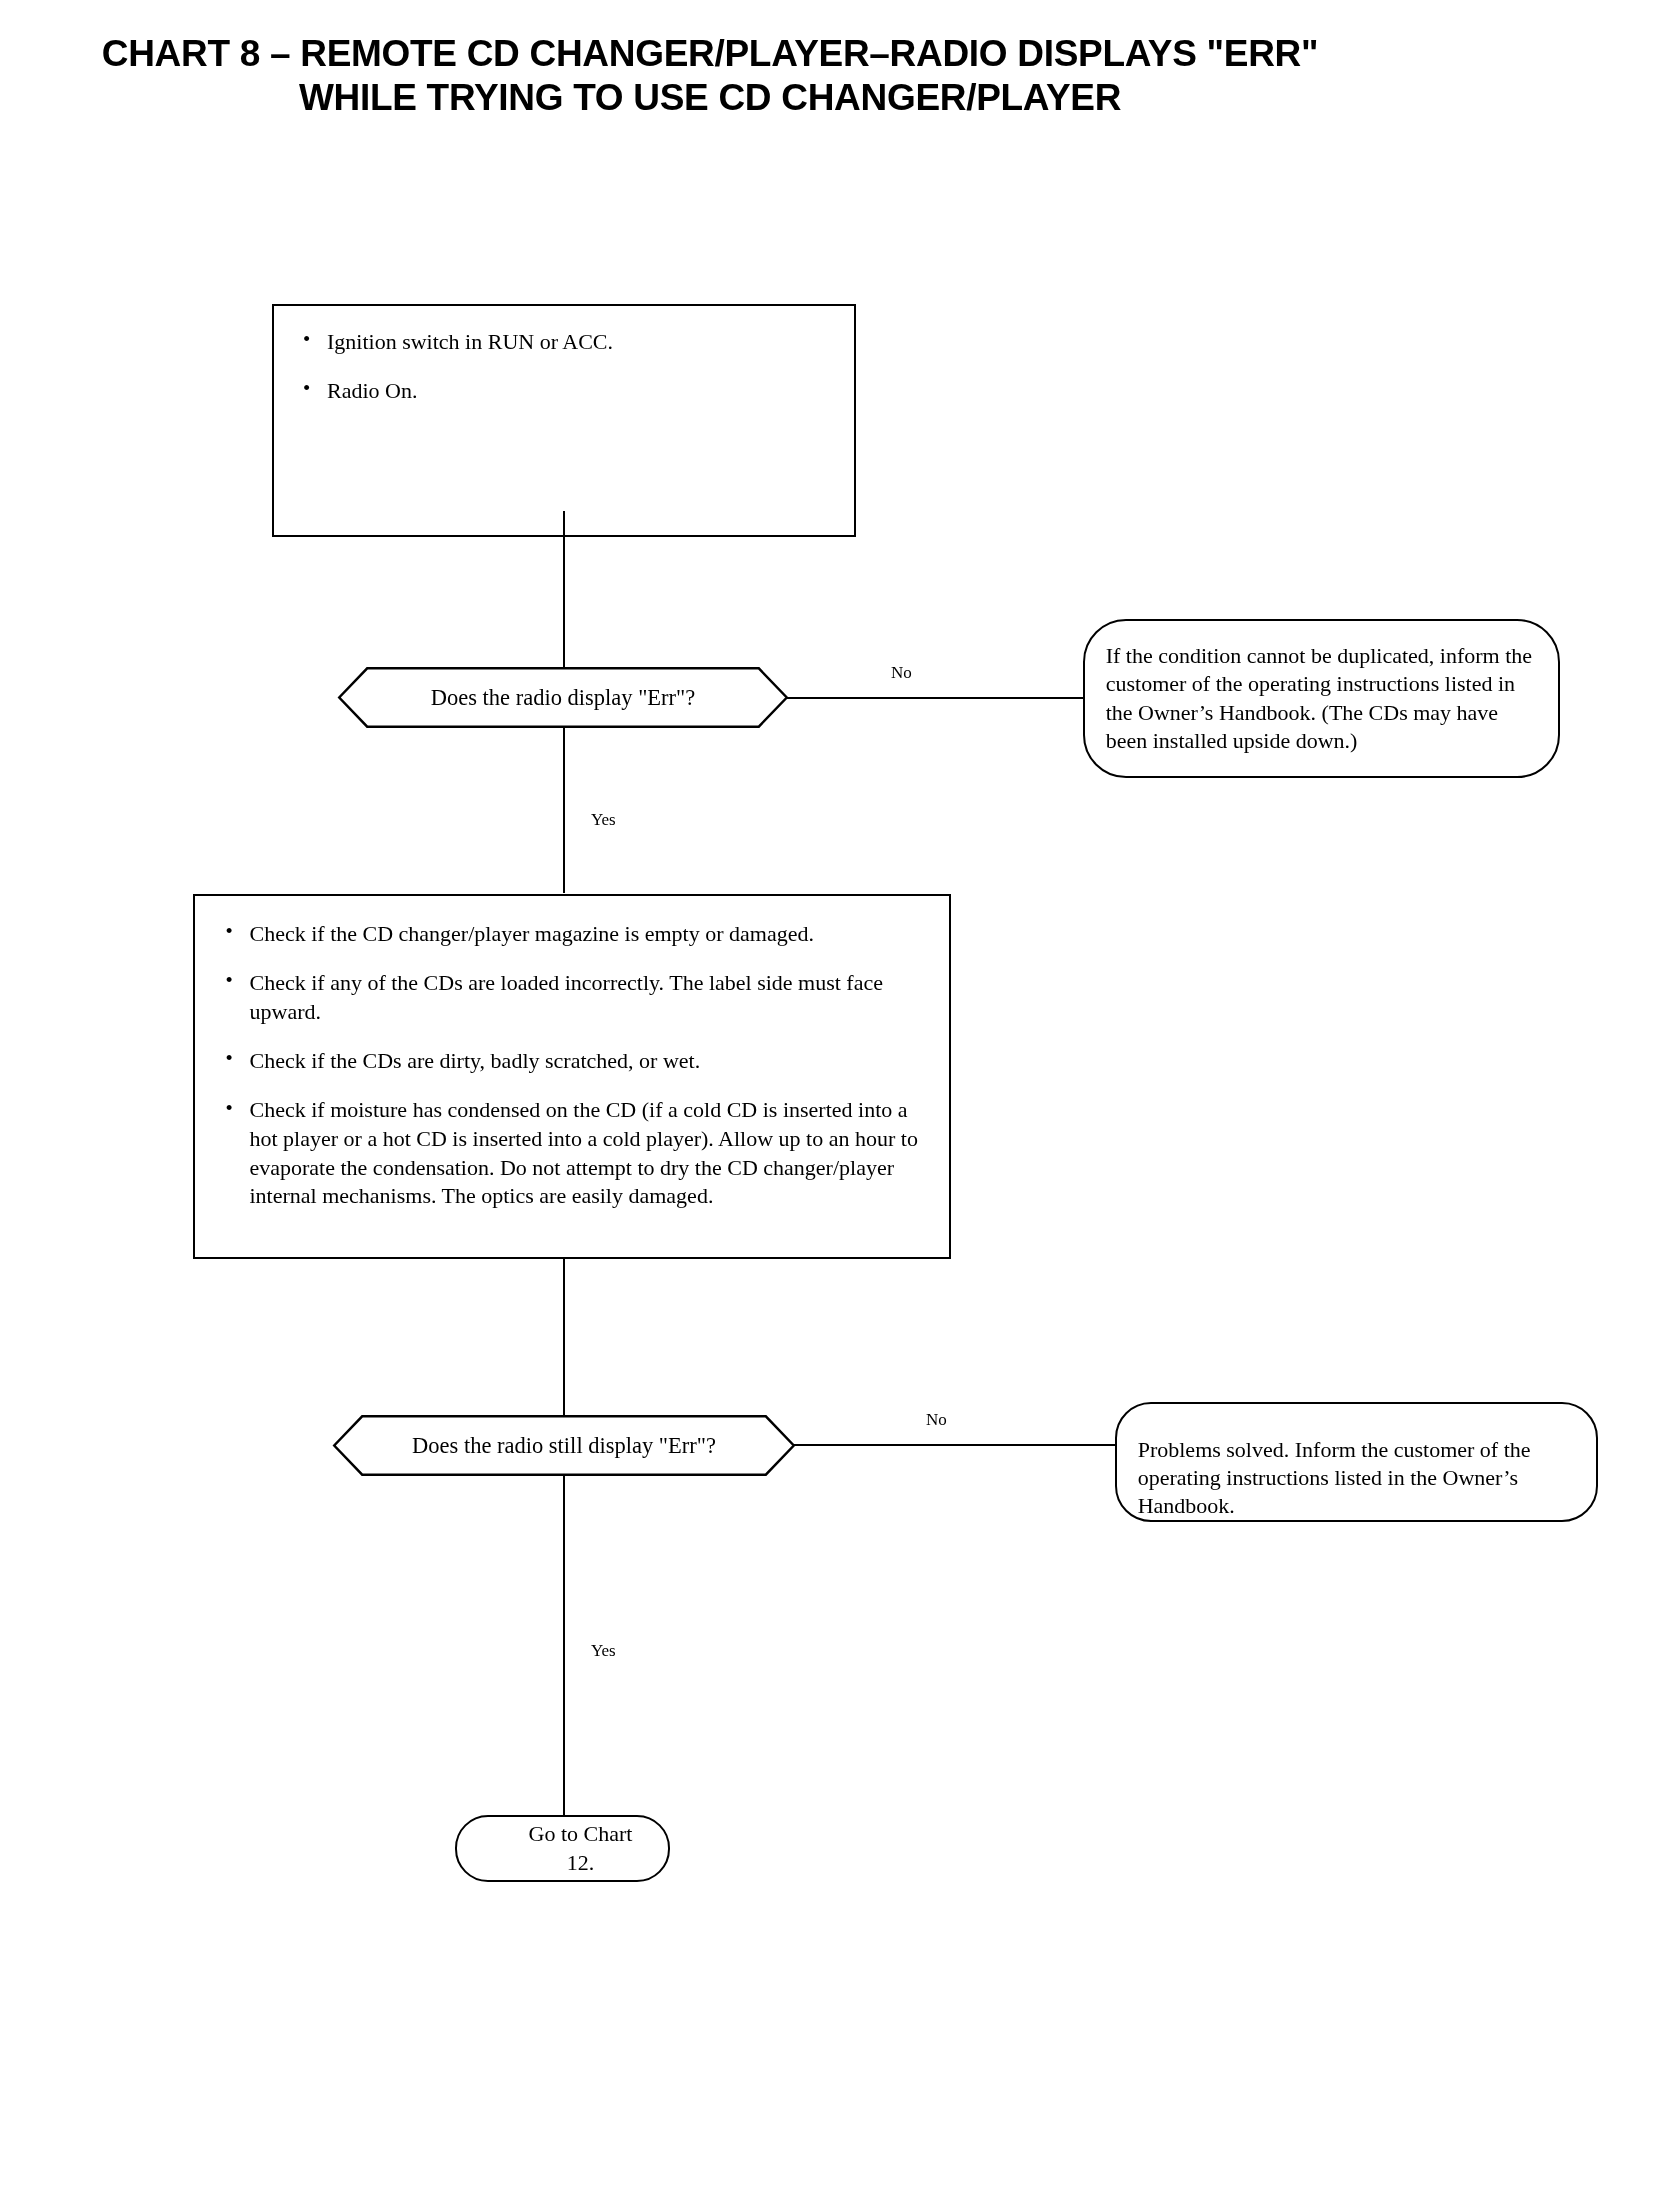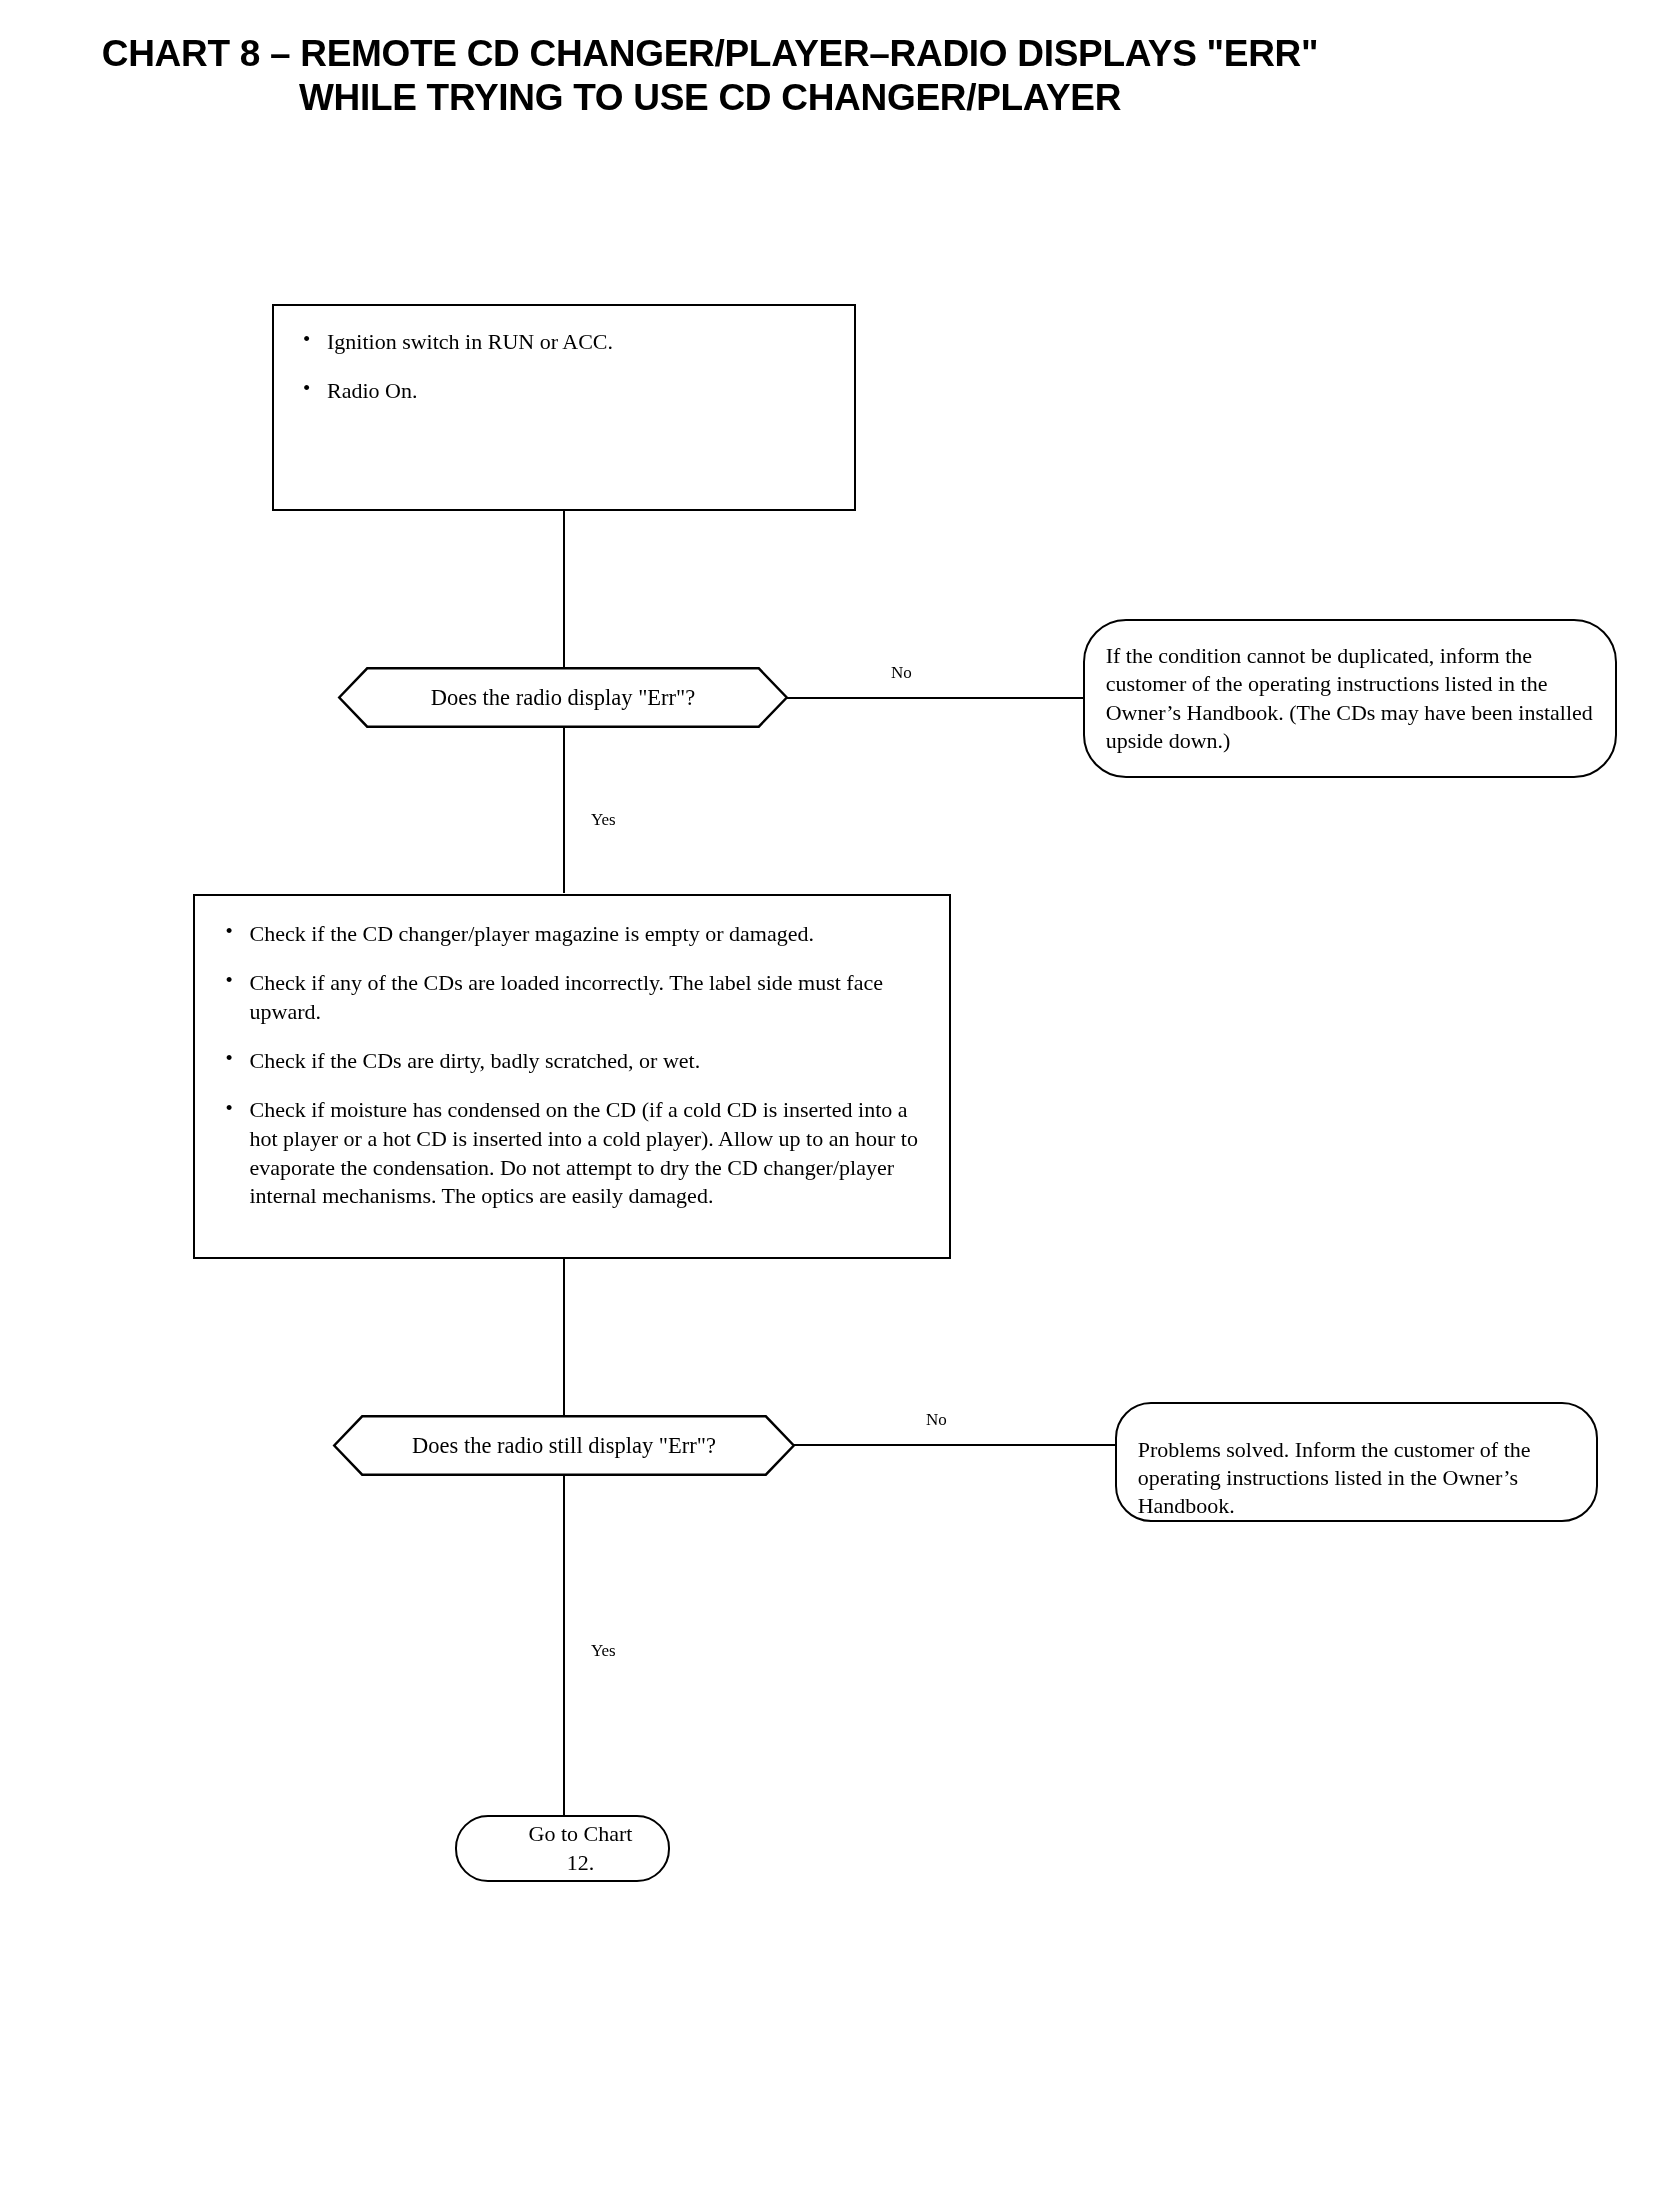--- a/index.html
+++ b/index.html
@@ -116,40 +116,40 @@
   }
 </style>
 </head>
 <body>
 
 <div id="title">
   <span>CHART 8 – REMOTE CD CHANGER/PLAYER–RADIO DISPLAYS "ERR"</span>
   <span class="line2">WHILE TRYING TO USE CD CHANGER/PLAYER</span>
 </div>
 
-<div class="rect-box" style="left:272px; top:304px; width:584px; height:207px; padding:22px 18px 10px 18px;">
+<div class="rect-box" style="left:272px; top:304px; width:584px; height:233px; padding:22px 18px 10px 18px;">
   <ul class="bullet-list">
     <li>Ignition switch in RUN or ACC.</li>
     <li>Radio On.</li>
   </ul>
 </div>
 
 <div class="vline" style="left:563px; top:511px; height:176px;"></div>
 
 <div class="decision-wrap" style="left:338px; top:667px; width:450px; height:61px;">
   <svg width="450" height="61" viewBox="0 0 740 100">
     <polygon points="48,2 692,2 738,50 692,98 48,98 2,50" fill="#ffffff" stroke="#000000" stroke-width="4"></polygon>
   </svg>
   <div class="decision-label">Does the radio display "Err"?</div>
 </div>
 
 <div class="hline" style="left:787px; top:697px; width:299px;"></div>
 <div class="edge-label" style="left:891px; top:663px;">No</div>
 
-<div class="rounded-box" style="left:1083px; top:619px; width:534px; height:159px; border-radius:43px;">
+<div class="rounded-box" style="left:1083px; top:619px; width:477px; height:159px; border-radius:43px;">
   <div class="inner">If the condition cannot be duplicated, inform the customer of the operating instructions listed in the Owner’s Handbook. (The CDs may have been installed upside down.)</div>
 </div>
 
 <div class="vline" style="left:563px; top:728px; height:165px;"></div>
 <div class="edge-label" style="left:591px; top:810px;">Yes</div>
 
 <div class="rect-box" style="left:193px; top:894px; width:758px; height:365px; padding:24px 19.5px 19.5px 19.5px;">
   <ul class="bullet-list">
     <li>Check if the CD changer/player magazine is empty or damaged.</li>
     <li>Check if any of the CDs are loaded incorrectly. The label side must face upward.</li>

